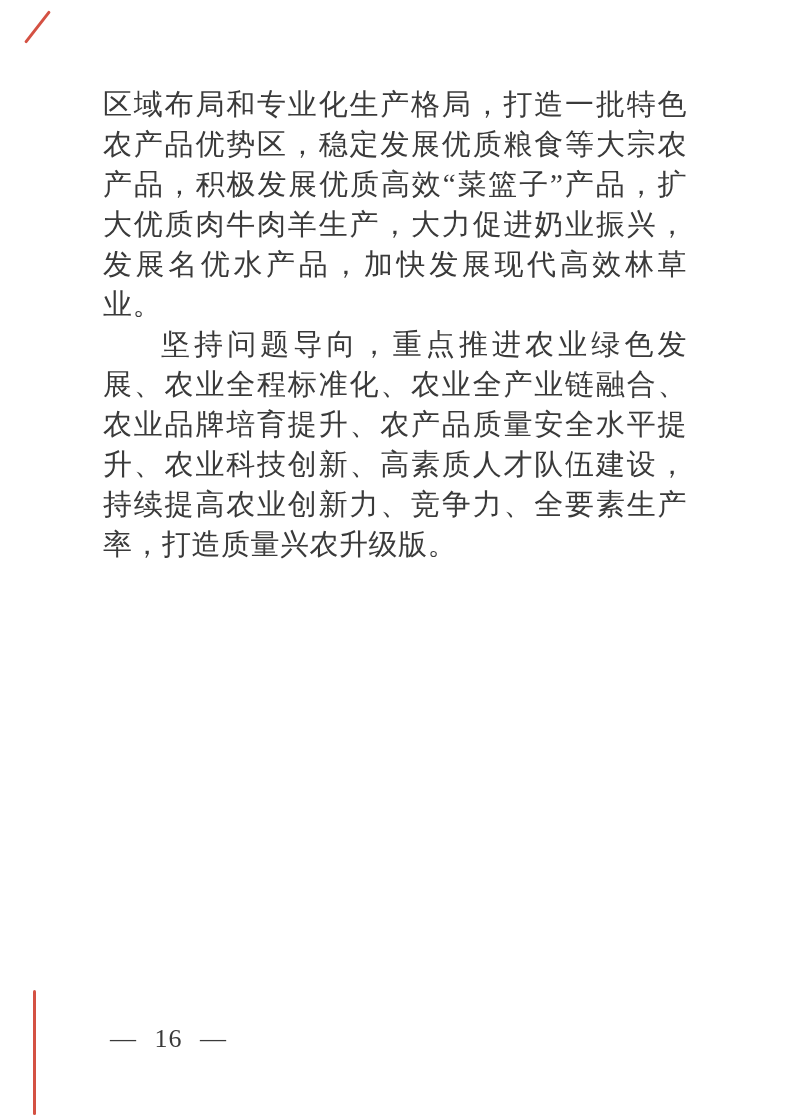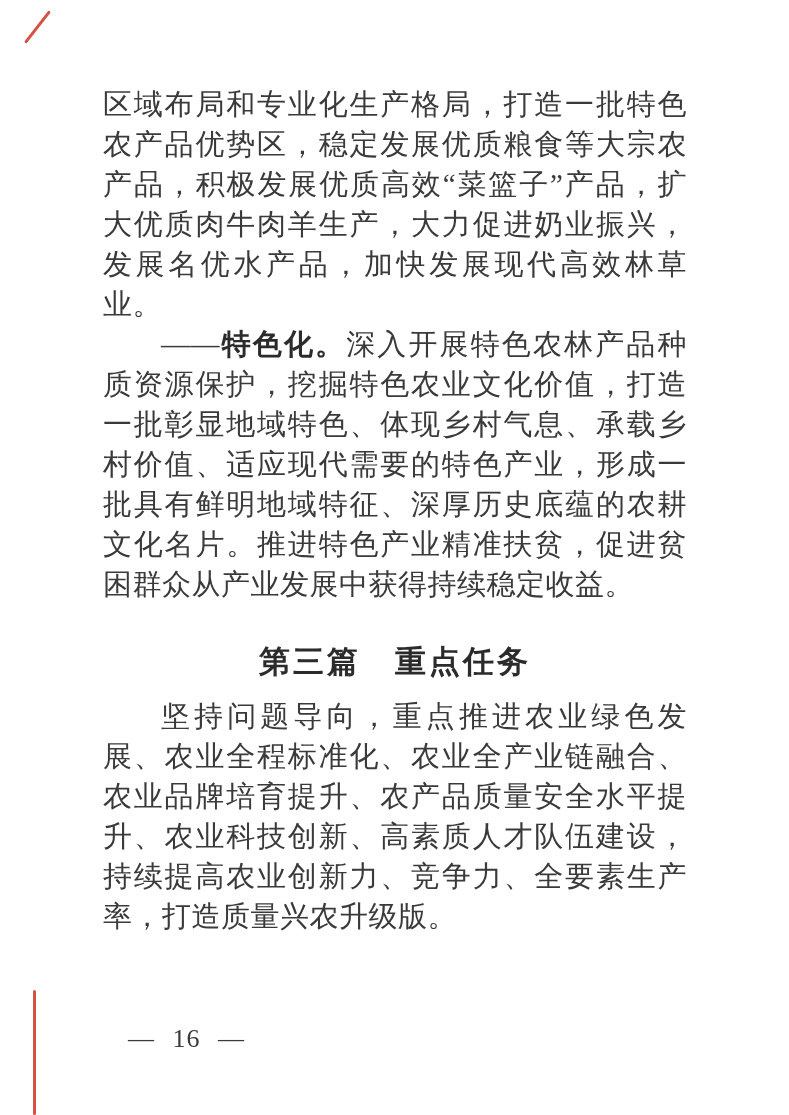--- a/index.html
+++ b/index.html
@@ -65,45 +65,43 @@
     font-size: 31px;
     line-height: 40px;
     color: #2b2b2b;
     text-align: center;
     text-indent: 0;
     margin: 38px 0 14px 0;
     letter-spacing: 3px;
   }
   .page-footer {
     position: absolute;
-    left: 128px;
+    left: 110px;
     top: 1024px;
     font-size: 26px;
     line-height: 30px;
     color: #3a3a3a;
     letter-spacing: 1px;
     word-spacing: 10px;
   }
 </style>
 </head>
 <body>
 
 <div class="page">
 
   <div class="scan-mark scan-mark-corner"></div>
   <div class="scan-mark scan-mark-edge"></div>
 
   <main class="text-block">
 
     <p class="body-para"><span>区域布局和专业化生产格局，打造一批特色农产品优势区，稳定发展优质粮食等大宗农产品，积极发展优质高效“菜篮子”产品，扩大优质肉牛肉羊生产，大力促进奶业振兴，发展名优水产品，加快发展现代高效林草业。</span></p>
 
-    <p class="body-para indent"><span>——</span><span class="run-emphasis">特色化。</span><span>深入开展特色农林产品种质资源保护，挖掘特色农业文化价值，打造一批彰显地域特色、体现乡村气息、承载乡村价值、适应现代需要的特色产业，形成一批具有鲜明地域特征、深厚历史底蕴的农耕文化名片。推进特色产业精准扶贫，促进贫困群众从产业发展中获得持续稳定收益。</span></p>
 
 
-    <h2 class="section-heading">第三篇　重点任务</h2>
 
     <p class="body-para indent"><span>坚持问题导向，重点推进农业绿色发展、农业全程标准化、农业全产业链融合、农业品牌培育提升、农产品质量安全水平提升、农业科技创新、高素质人才队伍建设，持续提高农业创新力、竞争力、全要素生产率，打造质量兴农升级版。</span></p>
 
   </main>
 
   <footer class="page-footer"><span>— 16 —</span></footer>
 
 </div>
 
 </body></html>

